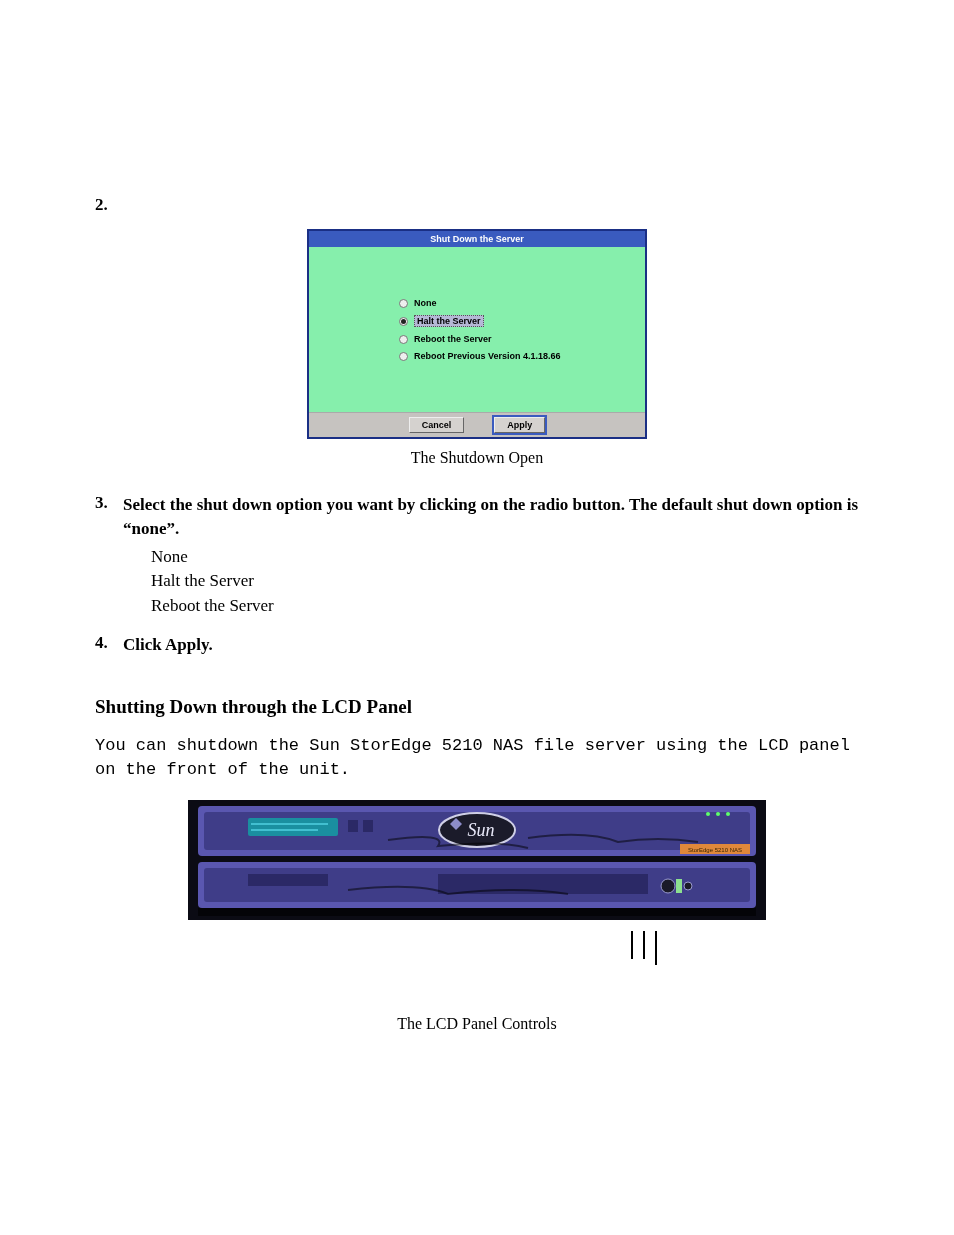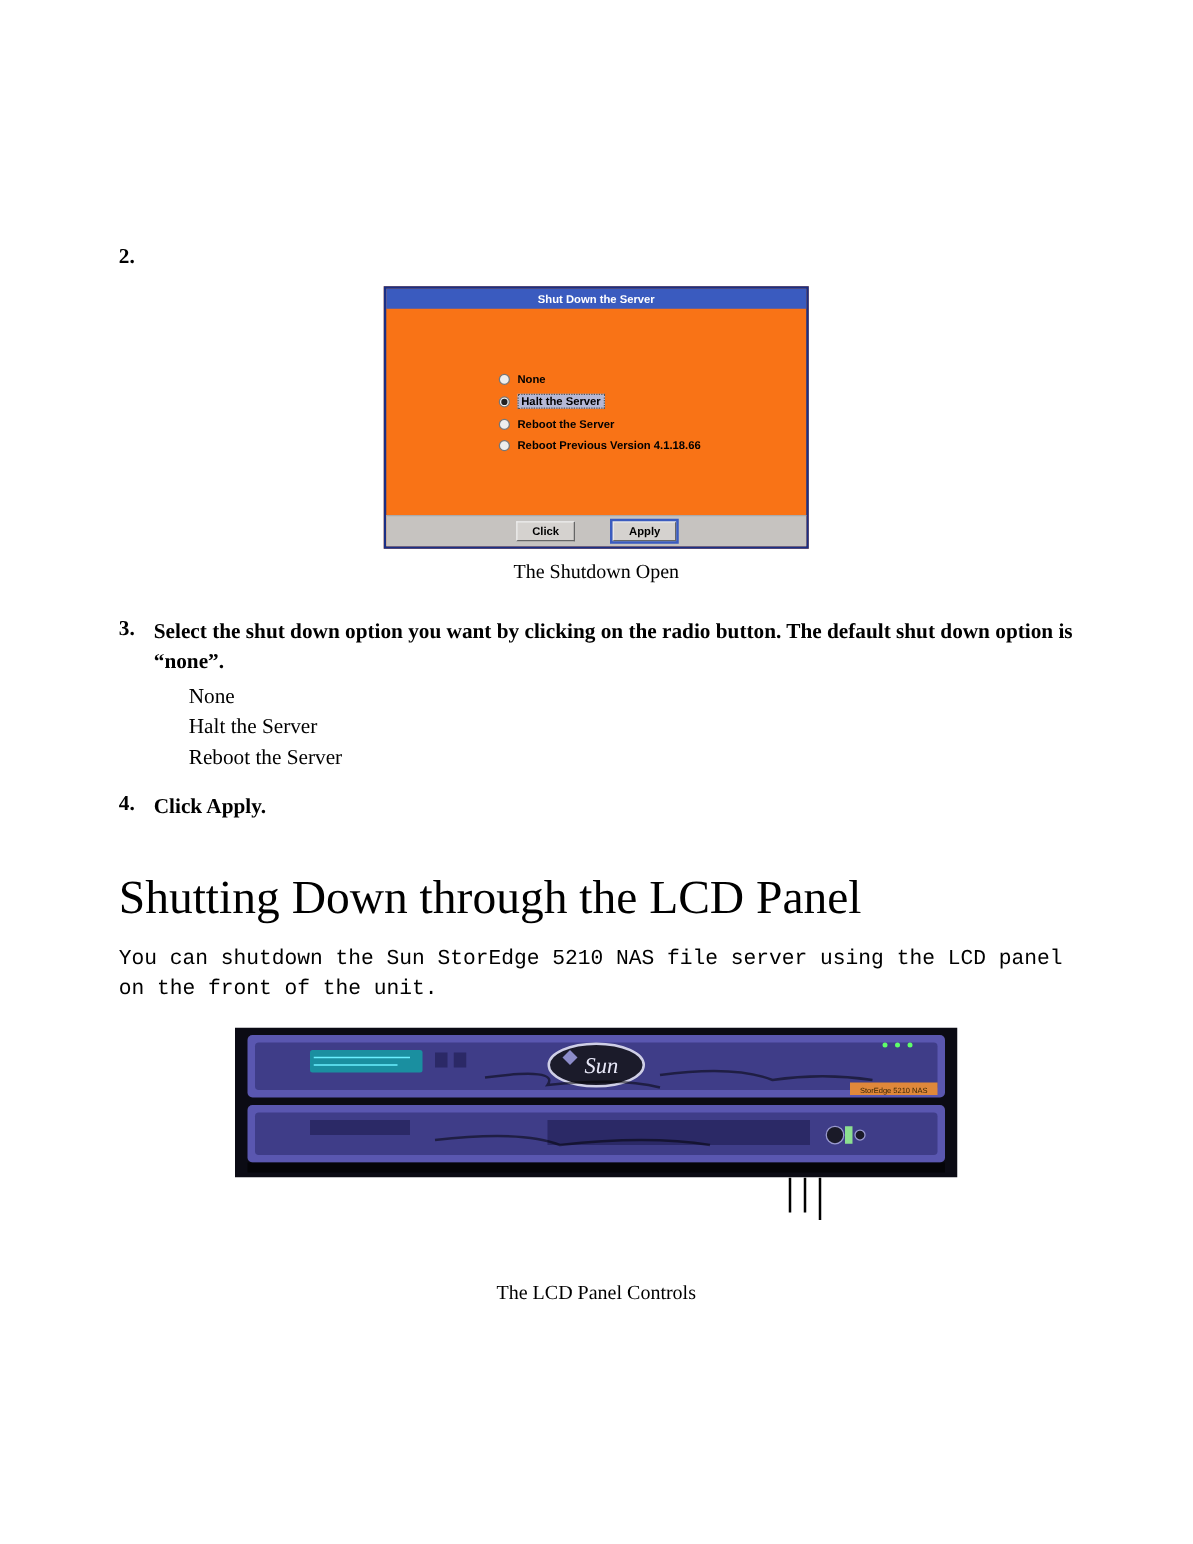--- a/index.html
+++ b/index.html
@@ -13,21 +13,21 @@
   .page {
     padding: 195px 95px 60px 95px;
   }
   .indent-block { margin-left: 28px; }
 
   
   .shutdown-fig {
     width: 336px;
     margin: 14px auto 10px auto;
     border: 2px solid #1a2f85;
-    background: #f97316;
+    background: #86efac;
     font-family: Arial, Helvetica, sans-serif;
     color: #000;
   }
   .shutdown-title {
     background: #3a5bbf;
     color: #fff;
     text-align: center;
     font-weight: bold;
     font-size: 9px;
     padding: 3px 0;
@@ -67,36 +67,36 @@
     text-align: center;
     font-size: 16px;
     margin: 8px 0 26px 0;
   }
   .list-items {
     font-size: 17px;
     line-height: 1.45;
     margin: 4px 0 14px 28px;
   }
   h2.section {
-    font-weight: normal;
-    font-size: 38px;
+    font-weight: bold;
+    font-size: 19px;
     margin: 40px 0 16px 0;
   }
   .para {
     font-size: 17px;
     line-height: 1.4;
     margin: 0 0 18px 0;
     font-family: Liberation Mono, monospace;
   }
 
   
   .device-fig-wrap { width: 100%; text-align: center; }
   .device-fig {
     width: 578px;
-    margin: 10px auto 0 auto;
+    margin: 10px auto 11px auto;
   }
   .device-fig svg { display: block; }
   .indicators {
     width: 578px;
     margin: 0 auto;
   }
   .indicators svg { display: block; }
   .numbered { display: flex; }
   .numbered .n { width: 28px; font-weight: bold; font-size: 17px; flex-shrink: 0; margin-left: -28px; }
   .numbered .t { font-size: 17px; line-height: 1.4; }
@@ -126,21 +126,21 @@
       <div class="radio-row">
         <span class="radio"></span>
         <span>Reboot the Server</span>
       </div>
       <div class="radio-row">
         <span class="radio"></span>
         <span>Reboot Previous Version 4.1.18.66</span>
       </div>
     </div>
     <div class="shutdown-buttons">
-      <span class="btn">Click</span>
+      <span class="btn">Cancel</span>
       <span class="btn apply">Apply</span>
     </div>
   </div>
 
   <div class="fig-caption">The Shutdown Open</div>
 
   <div class="indent-block">
     <div class="numbered">
       <div class="n">3.</div>
       <div class="t" style="font-weight:bold;">Select the shut down option you want by clicking on the radio button. The default shut down option is “none”.</div>

